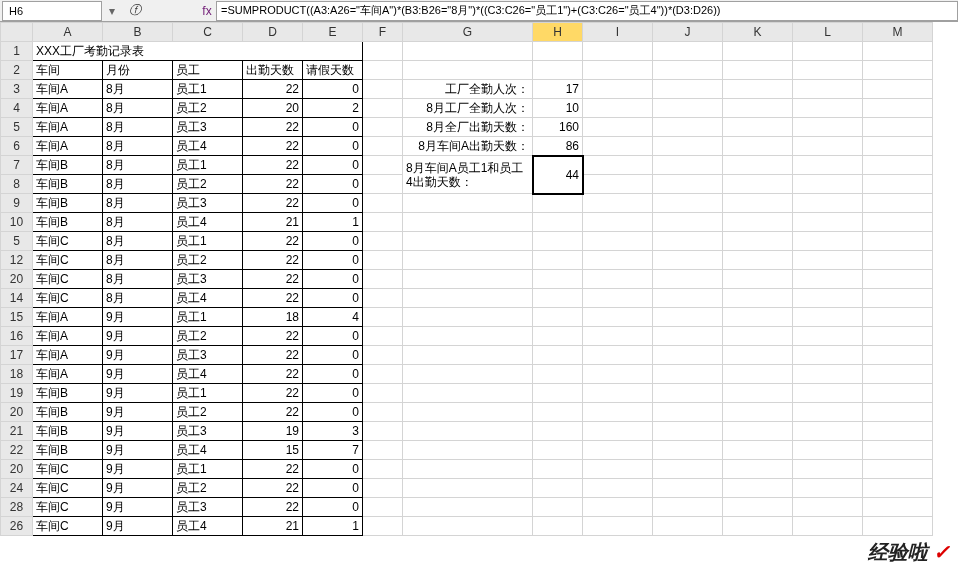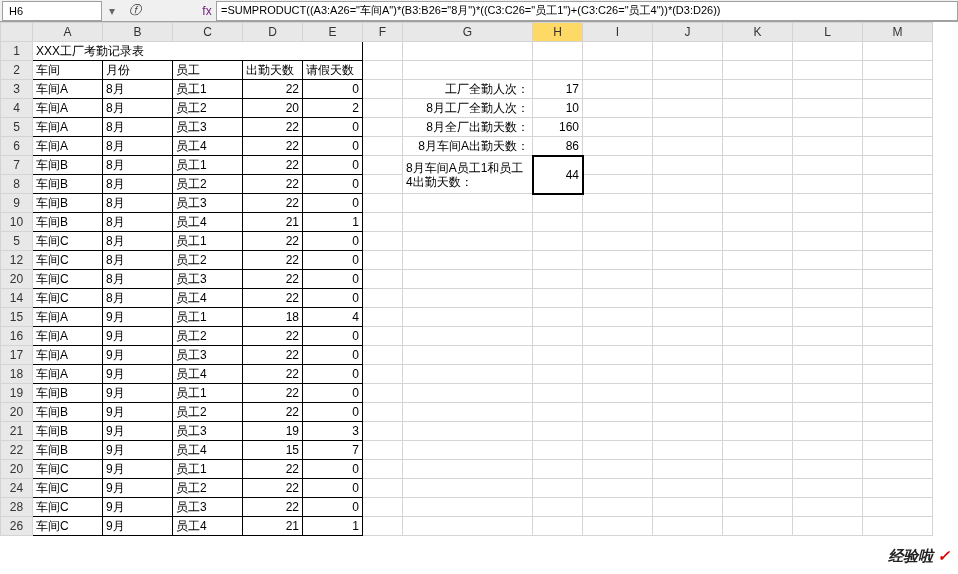--- a/index.html
+++ b/index.html
@@ -113,21 +113,21 @@
       position: absolute;
       right: 8px;
       bottom: 8px;
       text-align: right;
       pointer-events: none;
     }
     .watermark .wm1 {
       font-weight: bold;
       font-style: italic;
       color: #222;
-      font-size: 15px;
+      font-size: 20px;
       text-shadow: 1px 1px 0 #fff;
     }
     .watermark .wm1 .chk { color: #d00; }
     .watermark .wm2 {
       color: #777;
       font-size: 12px;
     }
     col.cA,col.cB,col.cC { width: 70px; }
     col.cD,col.cE { width: 60px; }
     col.cF { width: 40px; }

